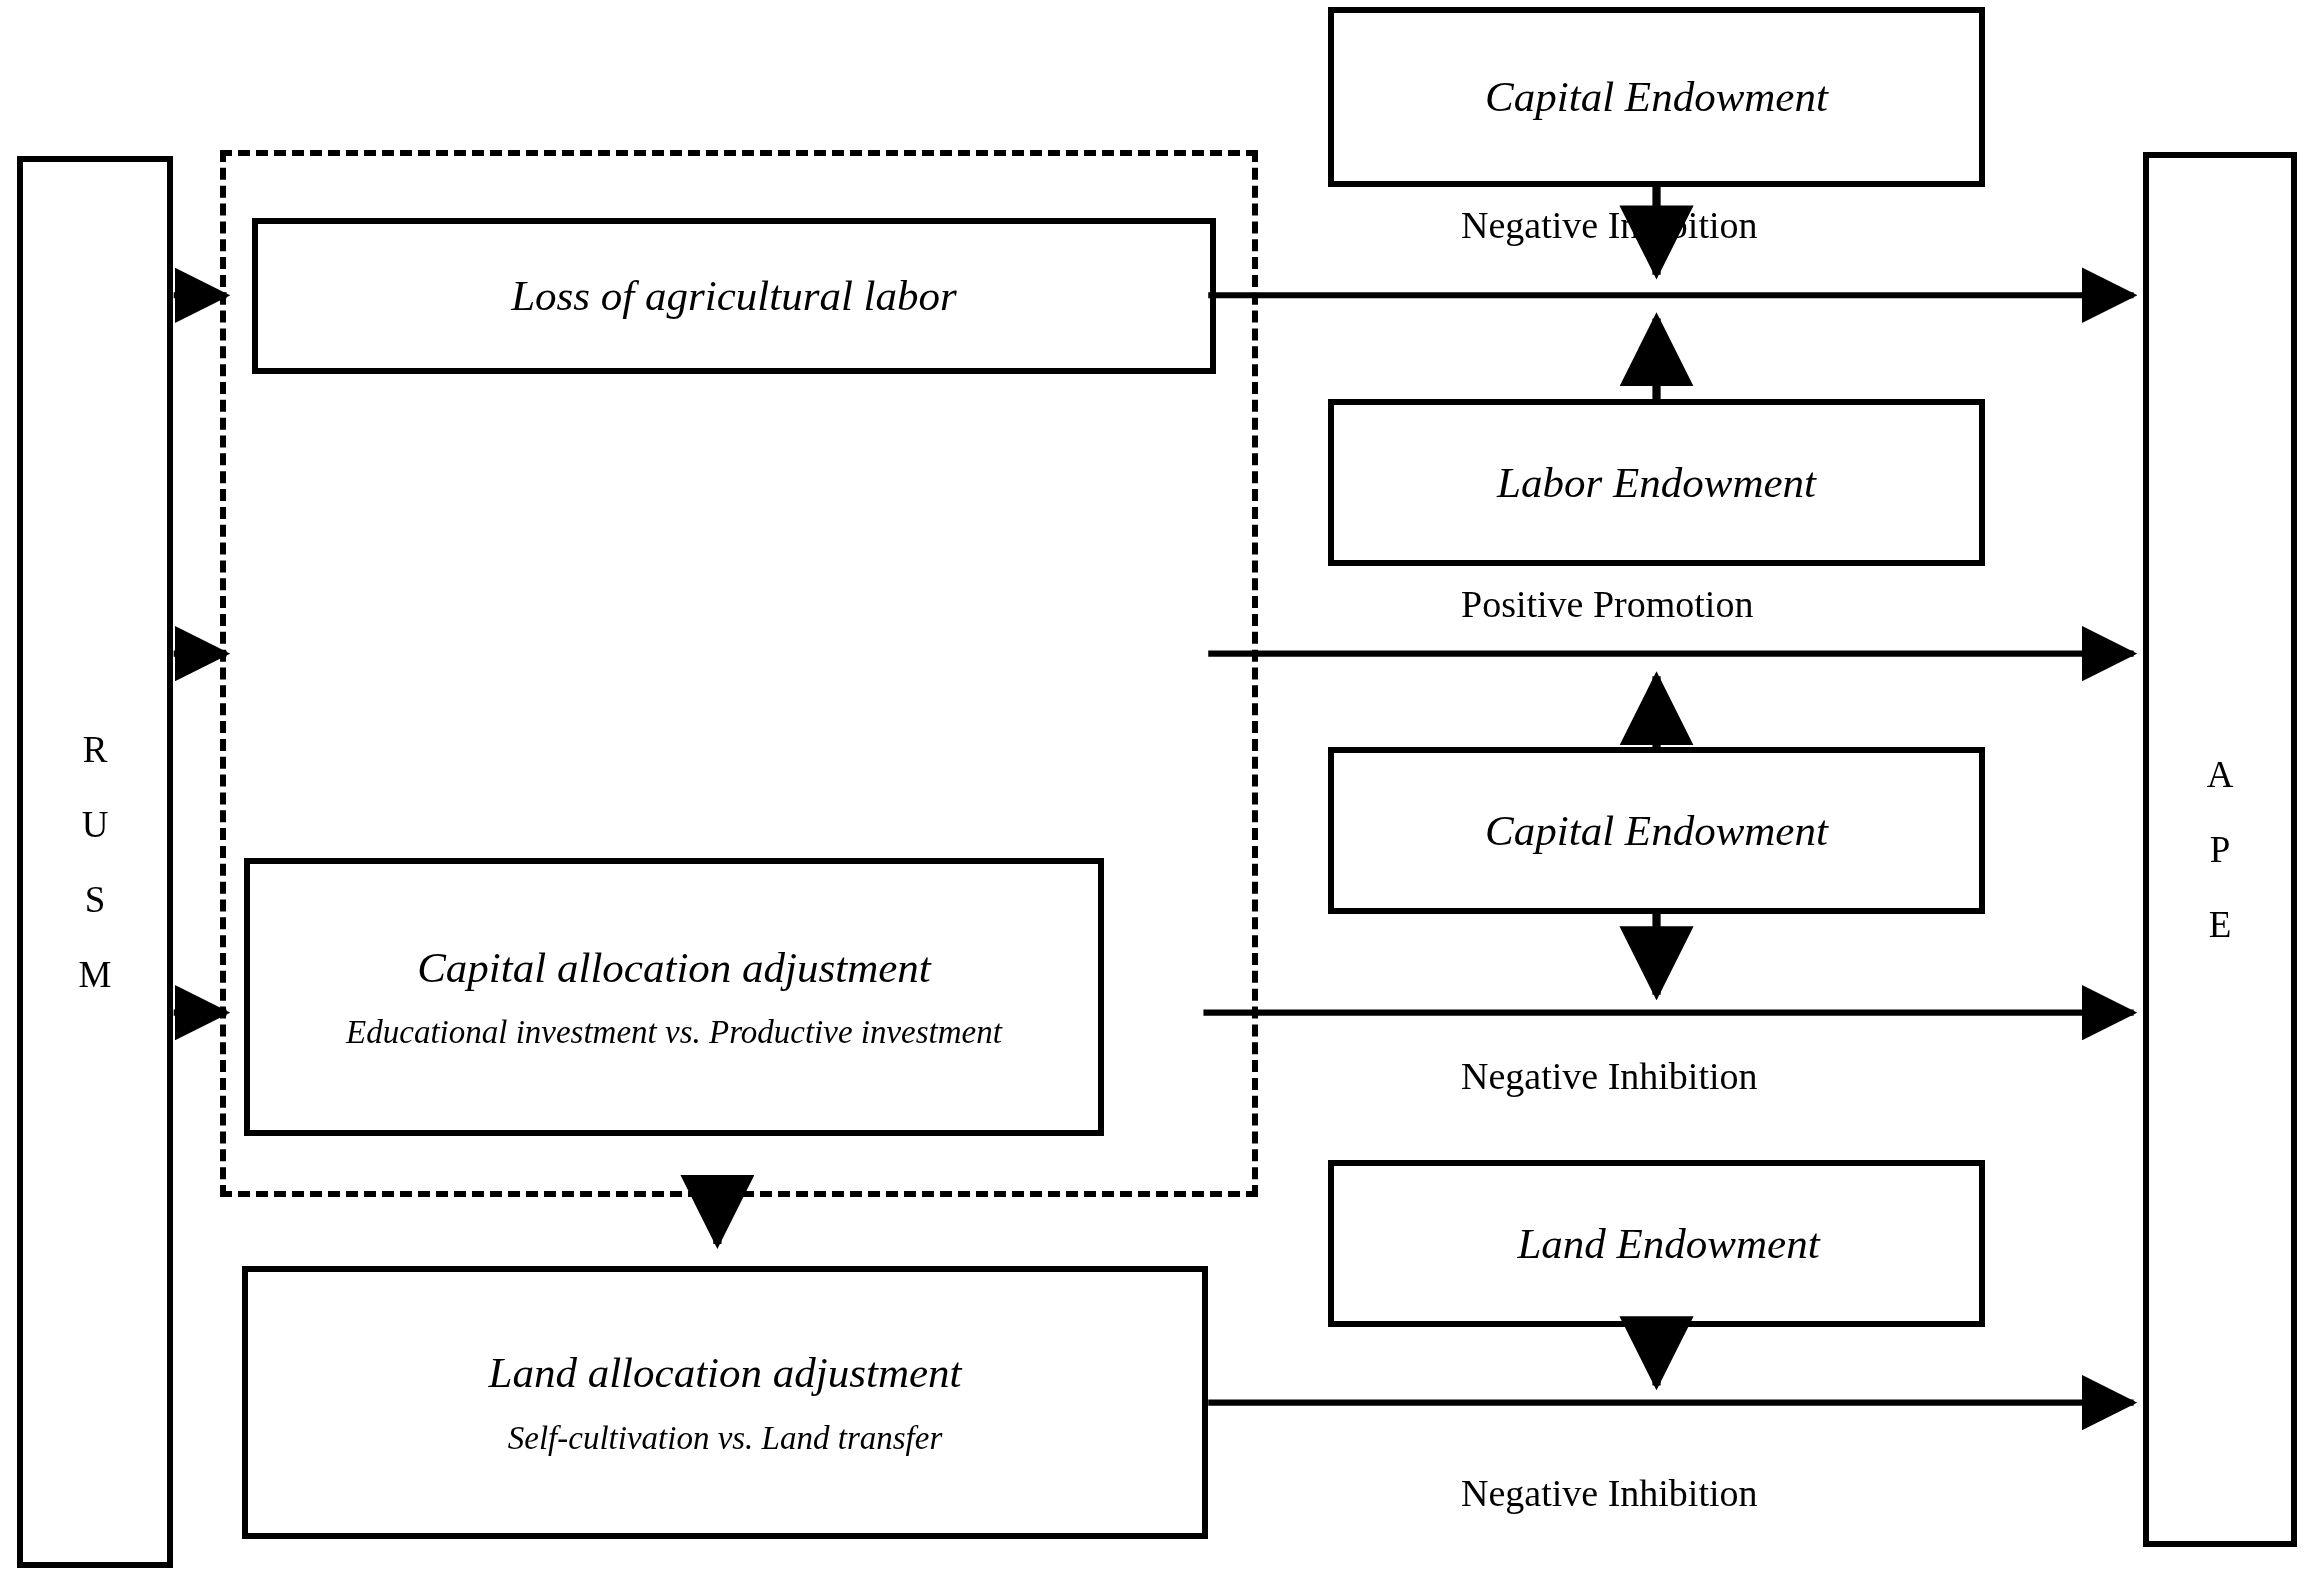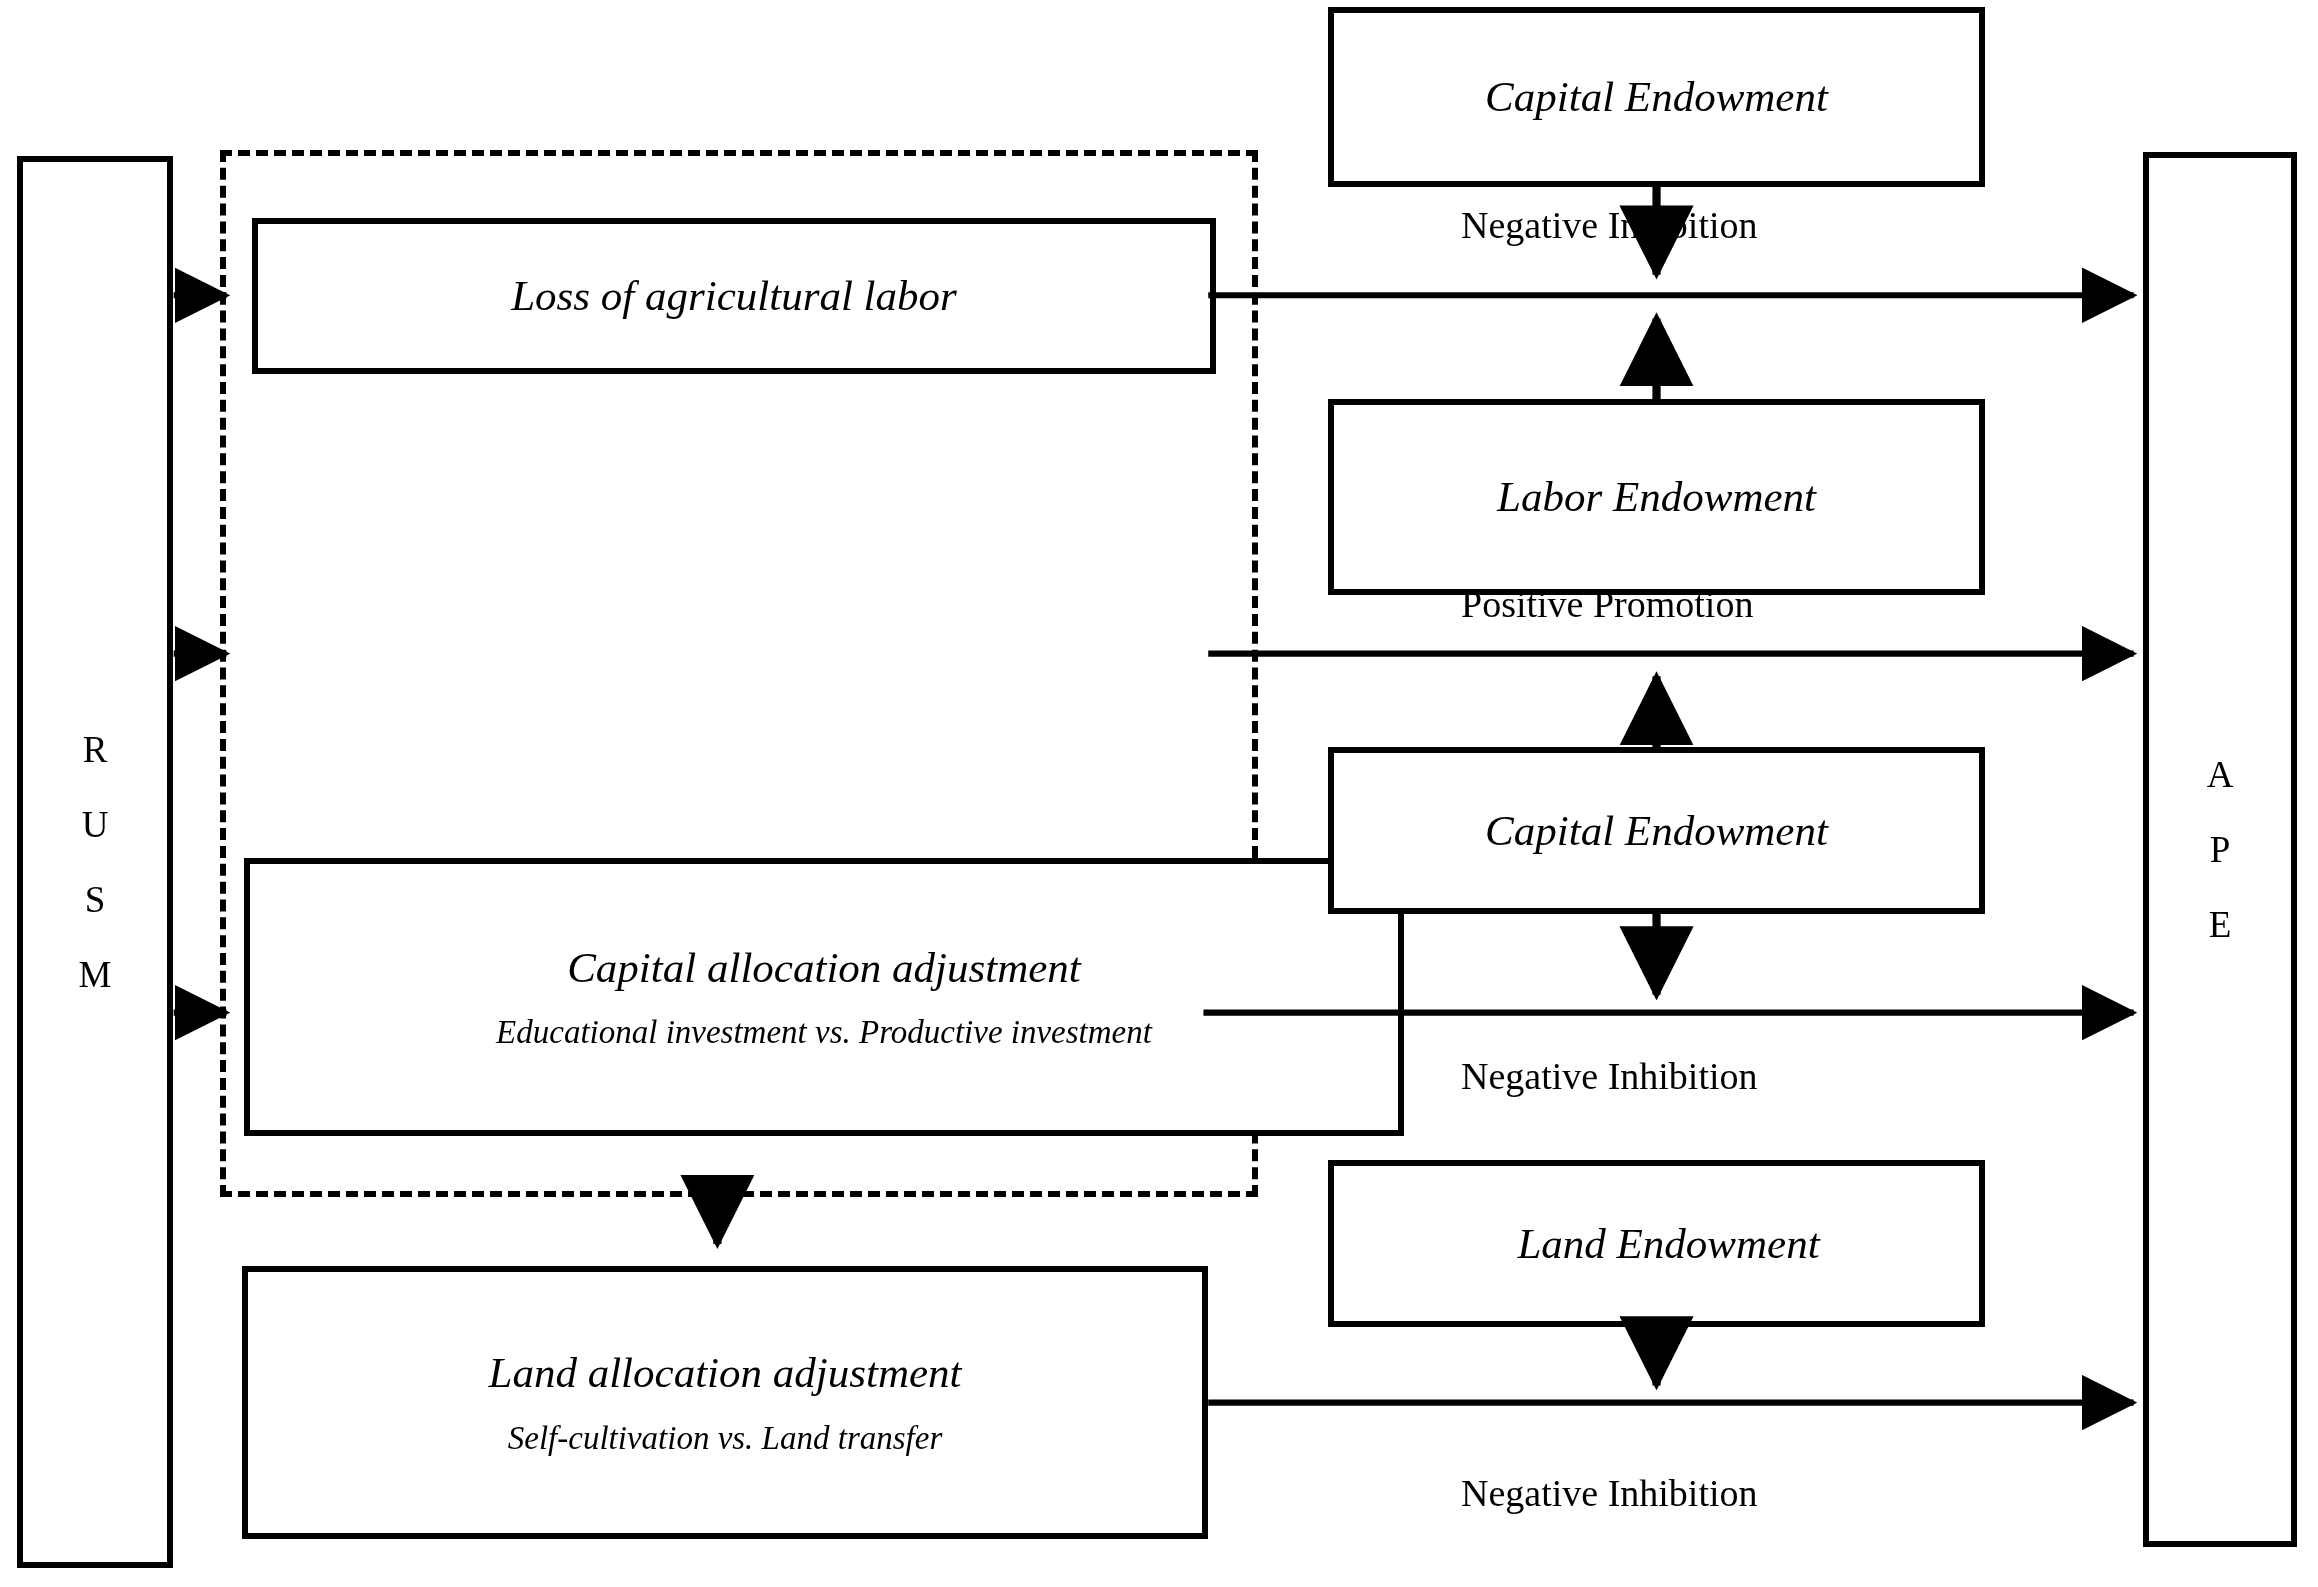--- a/index.html
+++ b/index.html
@@ -69,35 +69,35 @@
     <span class="vert-letter">M</span>
   </div>
 
   <div class="dashed-zone" style="left:220px;top:150px;width:1038px;height:1047px;"></div>
 
   <div class="bx" style="left:252px;top:218px;width:964px;height:156px;">
     <span class="ttl">Loss of agricultural labor</span>
   </div>
 
 
-  <div class="bx" style="left:244px;top:858px;width:1160px;height:278px;">
+  <div class="bx" style="left:244px;top:858px;width:860px;height:278px;">
     <span class="ttl">Capital allocation adjustment</span>
     <span class="sub">Educational investment vs. Productive investment</span>
   </div>
 
   <div class="bx" style="left:242px;top:1266px;width:966px;height:273px;">
     <span class="ttl">Land allocation adjustment</span>
     <span class="sub">Self-cultivation vs. Land transfer</span>
   </div>
 
   <div class="bx" style="left:1328px;top:6.9px;width:657px;height:180px;">
     <span class="ttl">Capital Endowment</span>
   </div>
 
-  <div class="bx" style="left:1328px;top:399px;width:657px;height:196px;">
+  <div class="bx" style="left:1328px;top:399px;width:657px;height:167px;">
     <span class="ttl">Labor Endowment</span>
   </div>
 
   <div class="bx" style="left:1328px;top:747px;width:657px;height:167px;">
     <span class="ttl">Capital Endowment</span>
   </div>
 
   <div class="bx" style="left:1328px;top:1160px;width:657px;height:167px;padding-left:24px;">
     <span class="ttl">Land Endowment</span>
   </div>

